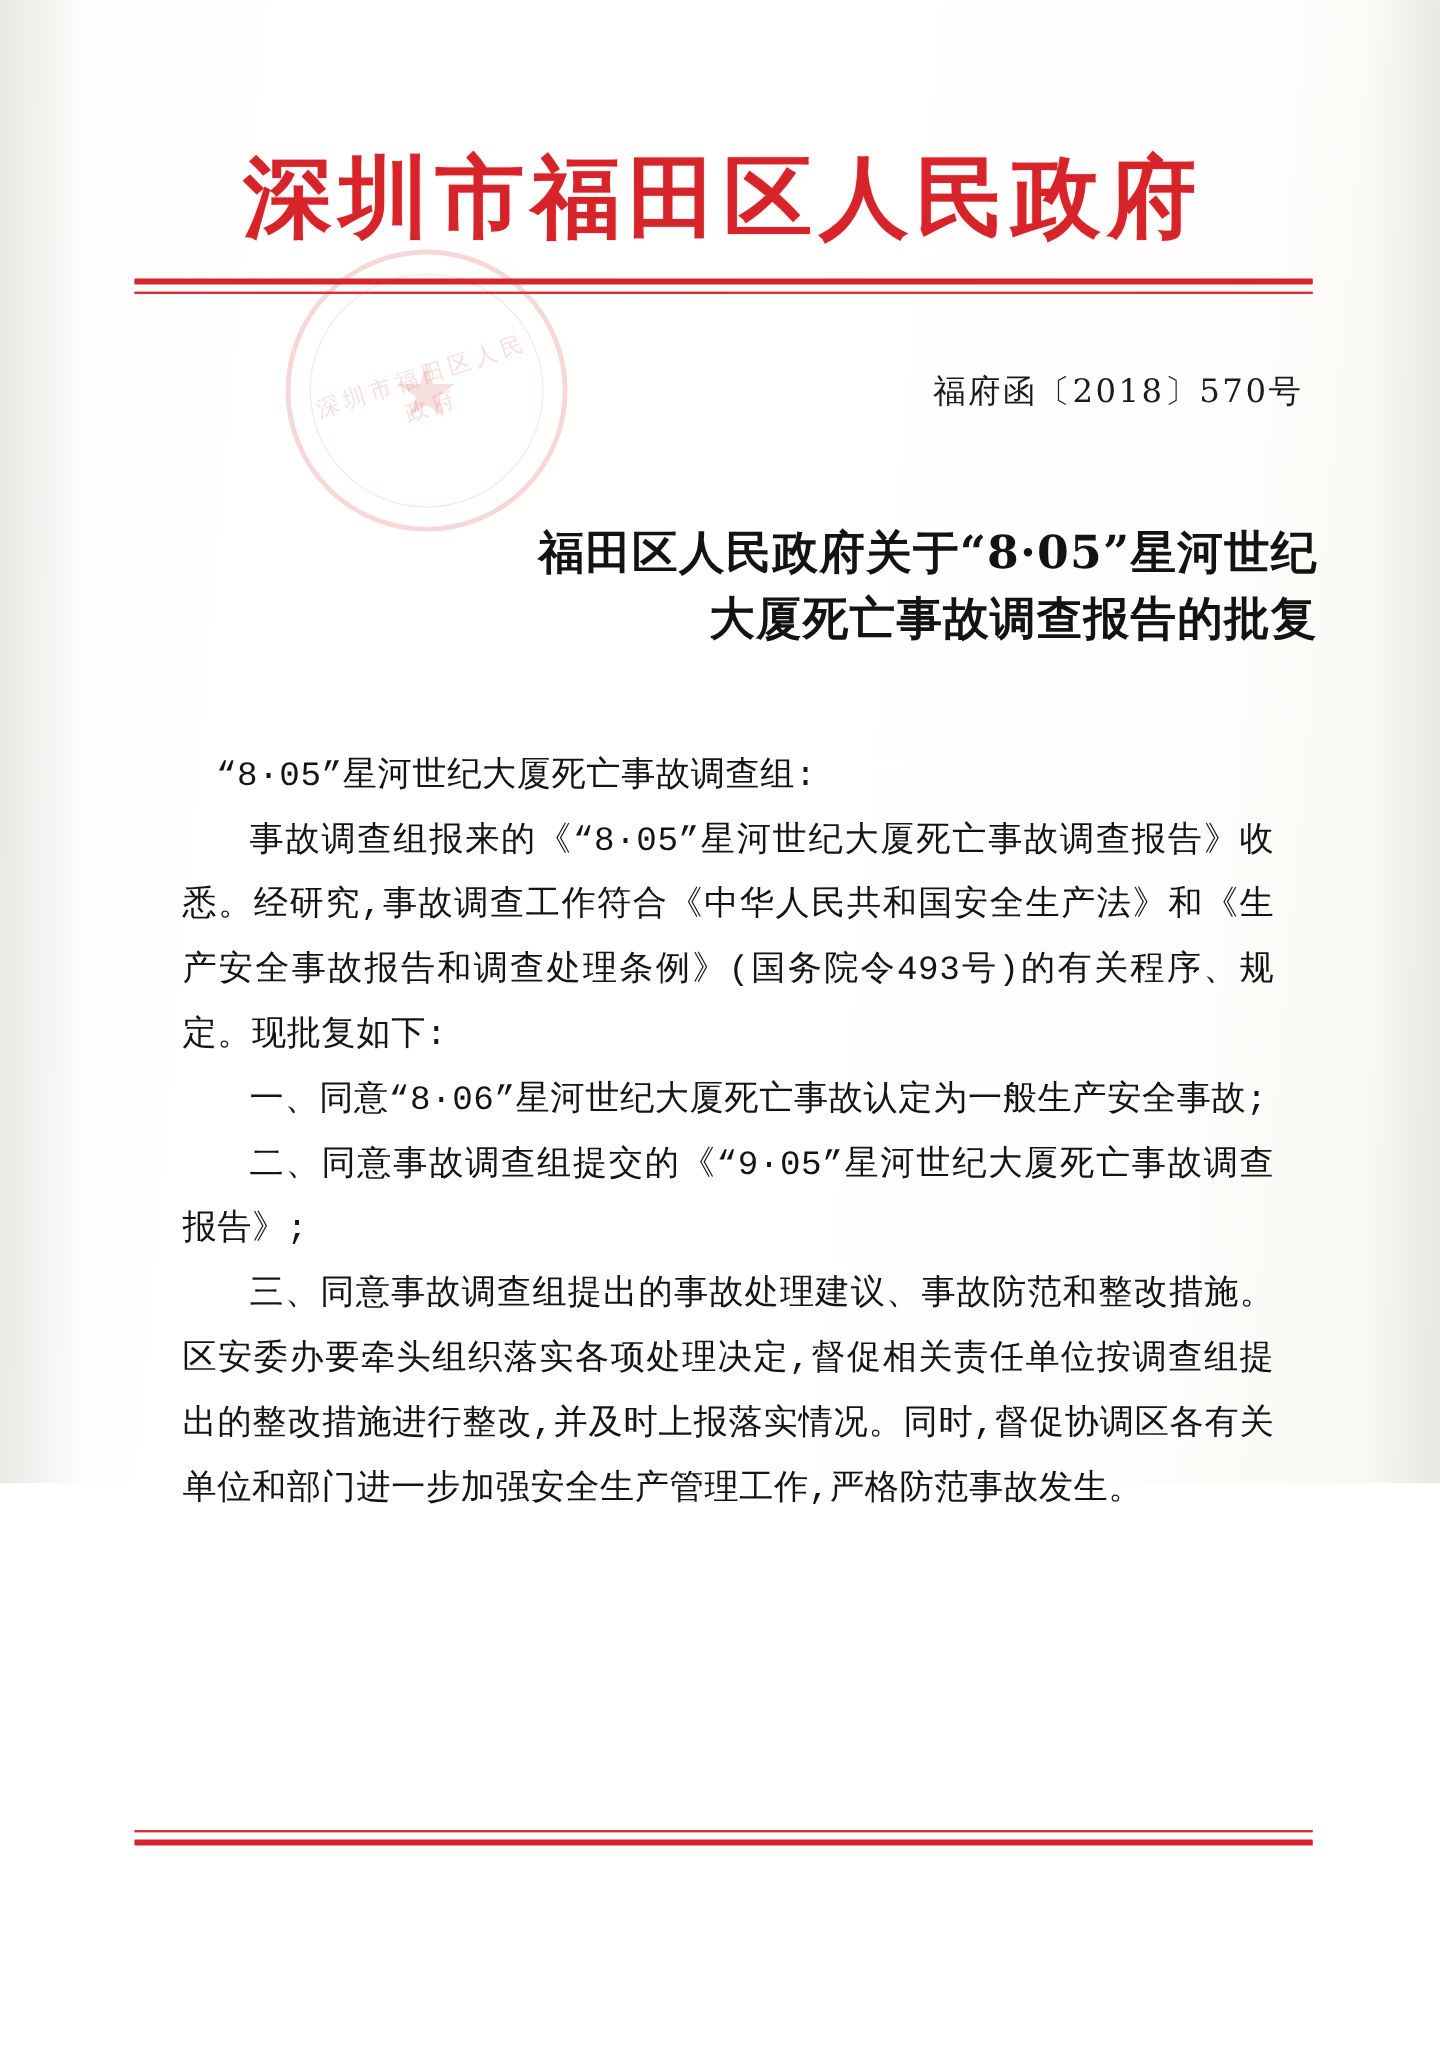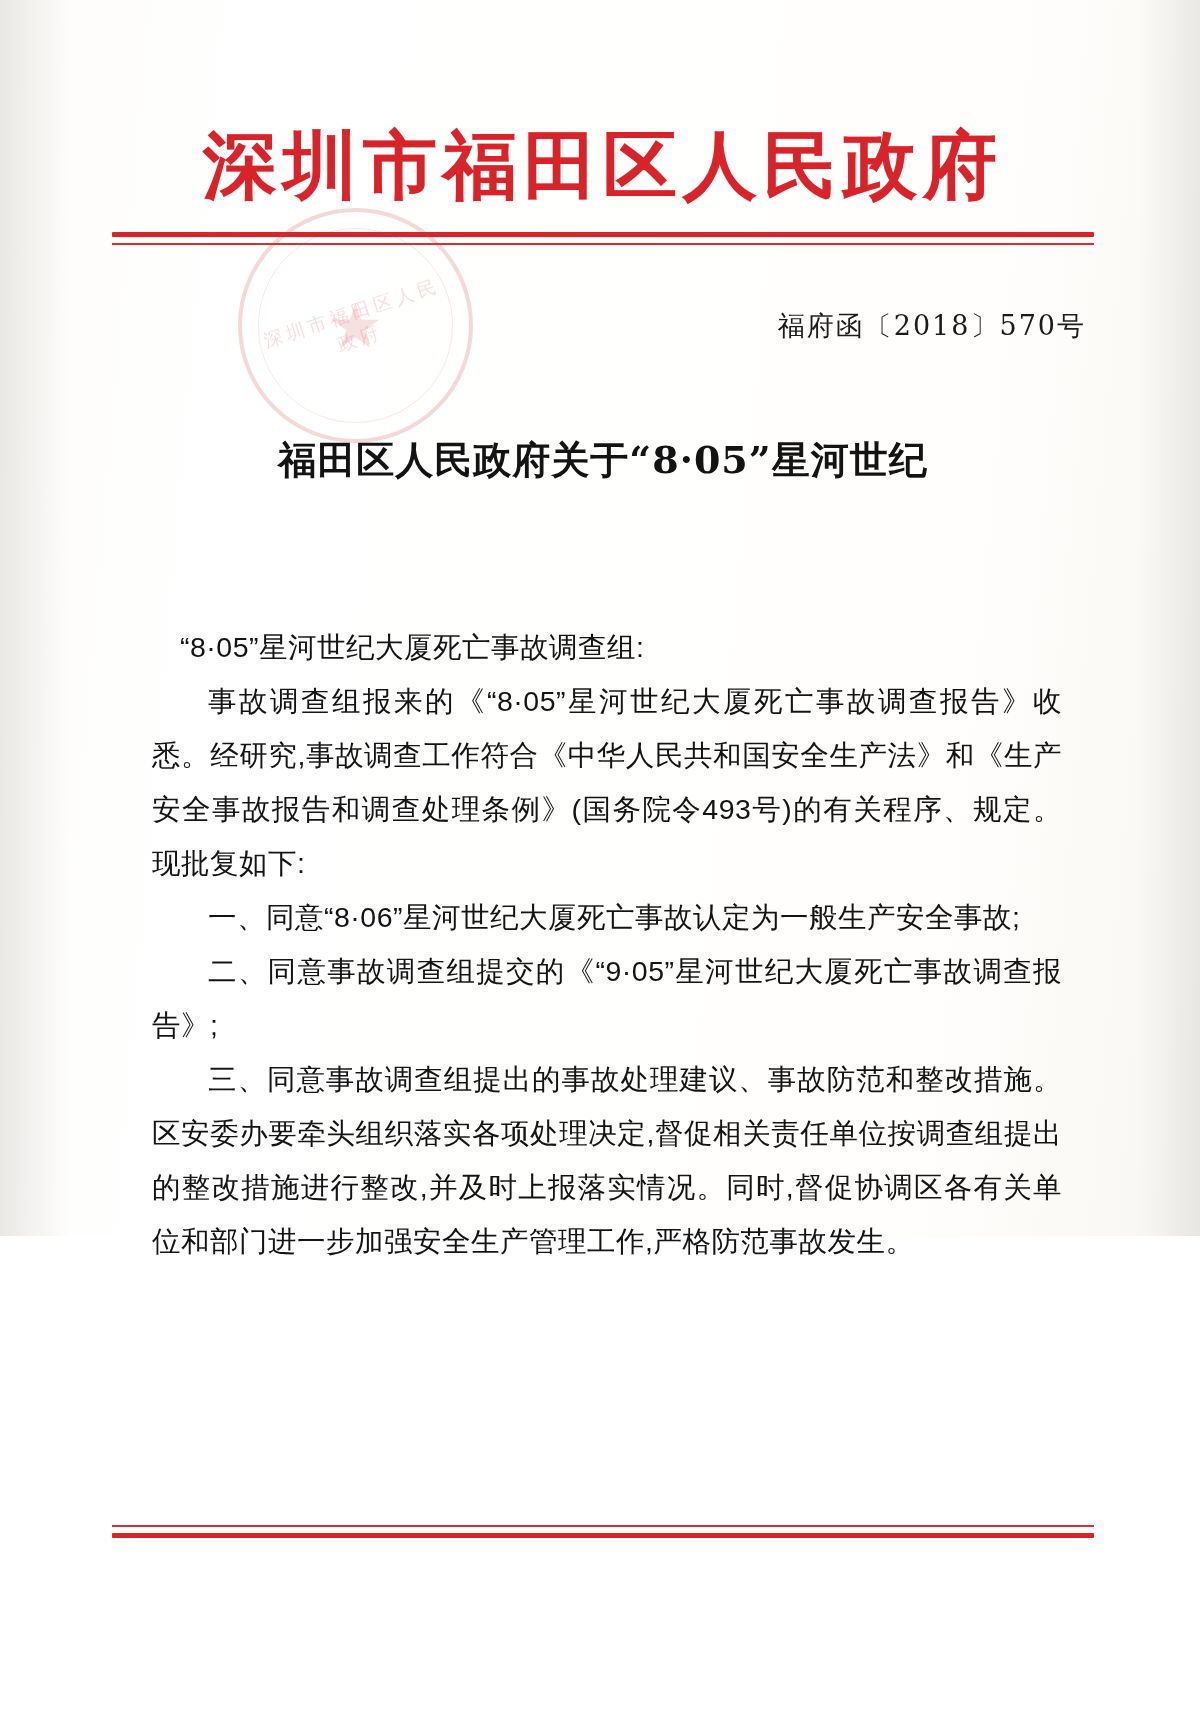--- a/index.html
+++ b/index.html
@@ -136,41 +136,41 @@
     color: rgba(206,60,60,0.17);
     letter-spacing: 4px;
   }
 
   
   .doc-title {
     position: absolute;
     left: 0;
     top: 432px;
     width: 990px;
-    text-align: center;
+    text-align: right;
     font-weight: 700;
     font-size: 38px;
     line-height: 1.45;
     letter-spacing: 1px;
     color: #131313;
     font-family: "DejaVu Serif", "Liberation Serif", serif;
   }
   .doc-title .line { display: block; }
 
   
   .body-text {
     position: absolute;
     left: 44px;
     top: 620px;
     width: 910px;
     font-size: 28.5px;
     line-height: 54px;
     color: #141414;
     letter-spacing: 0.5px;
-    font-family: Liberation Sans, sans-serif;
+    font-family: Liberation Mono, monospace;
   }
   .para {
     margin: 0 0 0 0;
     text-align: justify;
     text-justify: inter-ideograph;
   }
   .para.indent { text-indent: 56px; }
   .para.salutation { text-indent: 28px; }
 
   
@@ -210,20 +210,21 @@
     <div class="doc-number">福府函〔2018〕570号</div>
 
     <div class="seal">
       <div class="seal-inner"></div>
       <div class="seal-star">★</div>
       <div class="seal-text">深圳市福田区人民政府</div>
     </div>
 
     <div class="doc-title">
       <span class="line">福田区人民政府关于“8·05”星河世纪</span>
+      <span class="line">大厦死亡事故调查报告的批复</span>
     </div>
 
     <div class="body-text">
       <p class="para salutation">“8·05”星河世纪大厦死亡事故调查组:</p>
       <p class="para indent">事故调查组报来的《“8·05”星河世纪大厦死亡事故调查报告》收悉。经研究,事故调查工作符合《中华人民共和国安全生产法》和《生产安全事故报告和调查处理条例》(国务院令493号)的有关程序、规定。现批复如下:</p>
       <p class="para indent">一、同意“8·06”星河世纪大厦死亡事故认定为一般生产安全事故;</p>
       <p class="para indent">二、同意事故调查组提交的《“9·05”星河世纪大厦死亡事故调查报告》;</p>
       <p class="para indent">三、同意事故调查组提出的事故处理建议、事故防范和整改措施。区安委办要牵头组织落实各项处理决定,督促相关责任单位按调查组提出的整改措施进行整改,并及时上报落实情况。同时,督促协调区各有关单位和部门进一步加强安全生产管理工作,严格防范事故发生。</p>
     </div>
 

